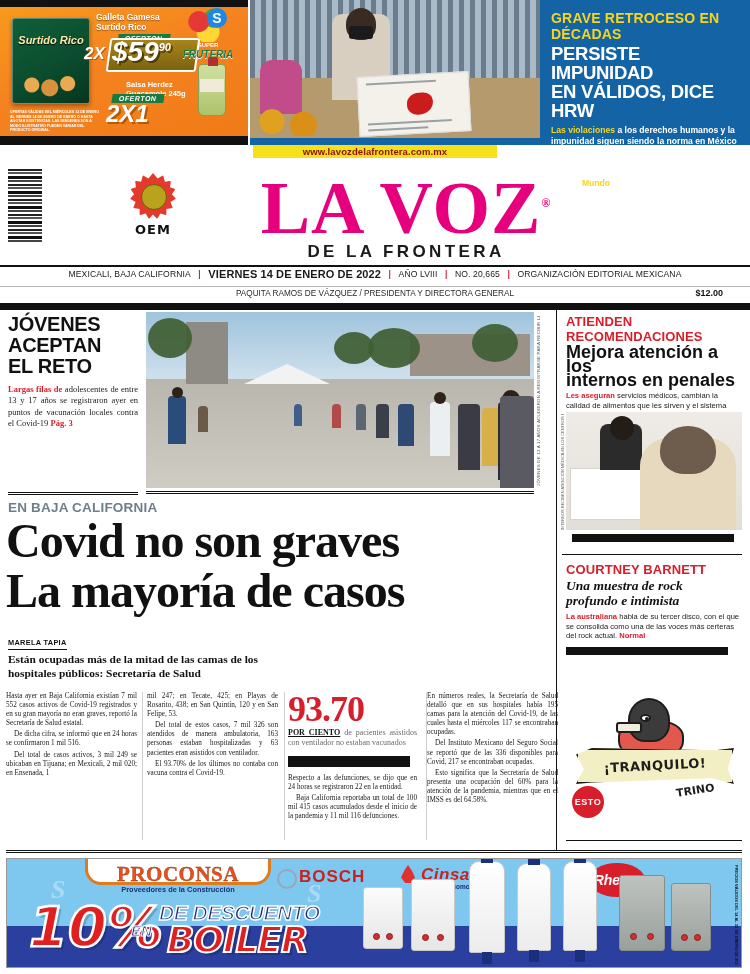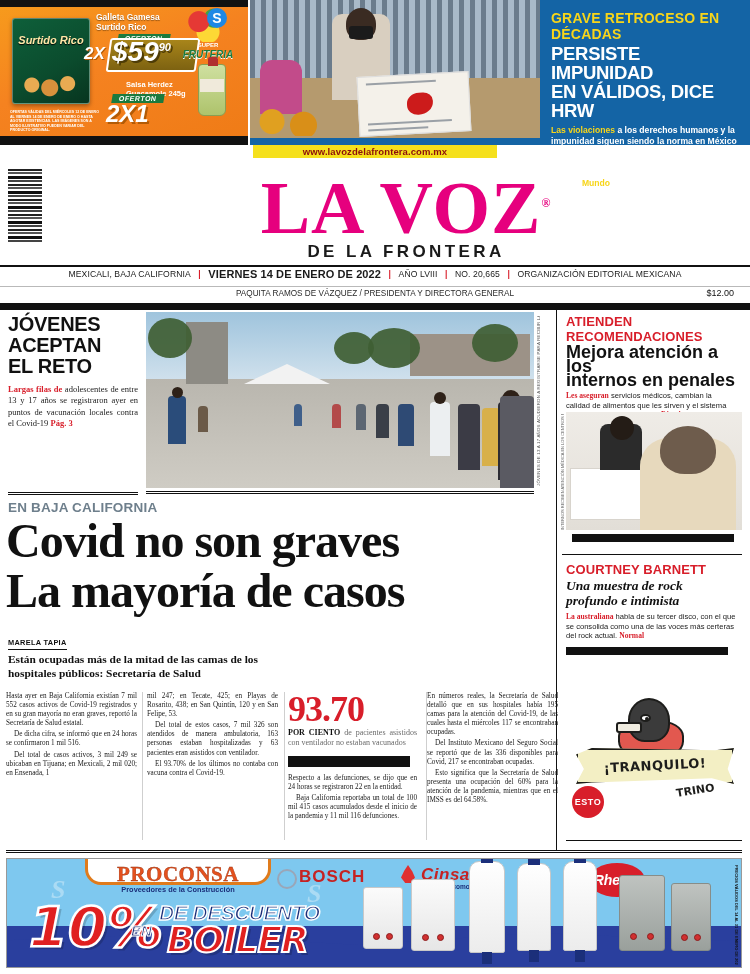--- a/index.html
+++ b/index.html
@@ -128,21 +128,21 @@
      margin-top:-4px; }
   .mh-line1 { position:absolute; left:0; top:265px; width:750px; height:1.5px; background:#111; }
   .inforow { position:absolute; left:0; top:268px; width:750px; height:16px;
      text-align:center; font-size:8.6px; letter-spacing:.1px; color:#1a1a1a; }
   .inforow span { vertical-align:middle; }
   .inforow .sep { color:#d81e2a; font-weight:bold; margin:0 5px; }
   .inforow .date { font-weight:bold; font-size:11px; }
   .mh-line2 { position:absolute; left:0; top:286px; width:750px; height:1px; background:#b9b9b9; }
   .pres { position:absolute; left:0; top:289px; width:750px; text-align:center;
      font-size:8.2px; color:#2a2a2a; }
-  .price { position:absolute; right:16px; top:288px; font-size:9px; font-weight:normal; color:#111; }
+  .price { position:absolute; right:27px; top:288px; font-size:9px; font-weight:bold; color:#111; }
   .blackband { position:absolute; left:0; top:303px; width:750px; height:7px; background:#111; }
 
   
   .content { position:absolute; left:0; top:310px; width:750px; height:540px; }
 
   
   .leftcol { position:absolute; left:8px; top:4px; width:130px; }
   .lc-h { font-weight:bold; font-size:20px; line-height:21px; color:#111; letter-spacing:-.3px; }
   .lc-b { font-size:8.5px; line-height:11.4px; color:#1a1a1a; margin-top:7px;
      font-family:"Liberation Serif", serif; text-align:justify; }
@@ -169,21 +169,21 @@
   .vcap { position:absolute; left:536px; top:6px; width:10px; height:170px;
      font-size:4.4px; color:#555; writing-mode:vertical-rl; transform:rotate(180deg);
      letter-spacing:.2px; overflow:hidden; white-space:nowrap; }
 
   
   .rightrail { position:absolute; left:562px; top:0; width:180px; height:540px; }
   .rr-sep { position:absolute; left:556px; top:0; width:1px; height:540px; background:#111; }
   .rr-k { color:#d81e2a; font-weight:bold; font-size:13px; letter-spacing:.1px; }
   .rr-h { font-weight:bold; font-size:18px; line-height:14px; color:#111; margin-top:1px; }
   .rr-b { font-size:7.6px; line-height:9.5px; color:#1a1a1a; margin-top:4px; }
-  .rr-b b.red { color:#d81e2a;font-family:Liberation Serif, serif; }
+  .rr-b b.red { color:#d81e2a; }
   .rr-photo { position:absolute; left:566px; top:102px; width:176px; height:118px;
      background:#ded9d2; overflow:hidden; }
   .rr-photo .wall { position:absolute; inset:0; background:linear-gradient(#efece7,#e2ded7); }
   .rr-photo .desk { position:absolute; left:4px; top:56px; width:84px; height:52px; background:#fff;
      border:1px solid #d8d4cd; }
   .rr-photo .nurse { position:absolute; left:34px; top:12px; width:42px; height:46px;
      background:#2b2b2b; border-radius:8px 8px 0 0; }
   .rr-photo .nurse-h { position:absolute; left:44px; top:4px; width:24px; height:24px;
      background:#241c16; border-radius:50%; }
   .rr-photo .inmate { position:absolute; left:74px; top:26px; width:96px; height:92px;
@@ -240,21 +240,21 @@
   .bodycols { position:absolute; left:6px; top:382px; width:552px; height:150px;
      display:flex; gap:10px; }
   .bcol { width:132px; font-family:"Liberation Serif", serif; font-size:7.2px;
      line-height:9.1px; text-align:justify; color:#1a1a1a; }
   .bcol p { text-indent:8px; margin-bottom:2px; }
   .bcol p.first { text-indent:0; }
   .bigstat { width:130px; }
   .bigstat .num { font-family:"Liberation Serif", serif; font-weight:bold; font-size:36px;
      color:#d81e2a; line-height:34px; letter-spacing:-1px; }
   .bigstat .lbl { font-size:8px; line-height:10px; color:#6a6a6a; margin-top:2px; }
-  .bigstat .lbl b { color:#111; font-weight:bold; }
+  .bigstat .lbl b { color:#111; font-weight:bold;text-decoration:underline; }
   .bigstat .blk { width:122px; height:11px; background:#111; margin:8px 0 7px; }
   .colrule { position:absolute; top:382px; width:1px; height:148px; background:#cfcfcf; }
 
   .bot-rule { position:absolute; left:6px; top:540px; width:736px; height:3px;
      border-top:1px solid #111; border-bottom:1px solid #111; }
 
   
   .botad { position:absolute; left:6px; top:858px; width:736px; height:110px;
      background:linear-gradient(#7ec8ef 0 62%, #2a3f9e 62% 100%); overflow:hidden;
      border:1px solid #999; }
@@ -382,20 +382,26 @@
     </div>
   </div>
 
   <div class="urlbar">
     <div class="yel">www.lavozdelafrontera.com.mx</div>
   </div>
 
   <div class="masthead">
     <div class="barcode"></div>
 
+    <div class="oem">
+      <div class="sun">
+        <span class="reg">®</span>
+      </div>
+      <div class="tag">OEM</div>
+    </div>
 
     <div class="lavoz">
       <div class="big"><span>LA VOZ</span><span class="reg2">®</span></div>
       <div class="sub">DE LA FRONTERA</div>
     </div>
   </div>
 
   <div class="mh-line1"></div>
 
   <div class="inforow">

